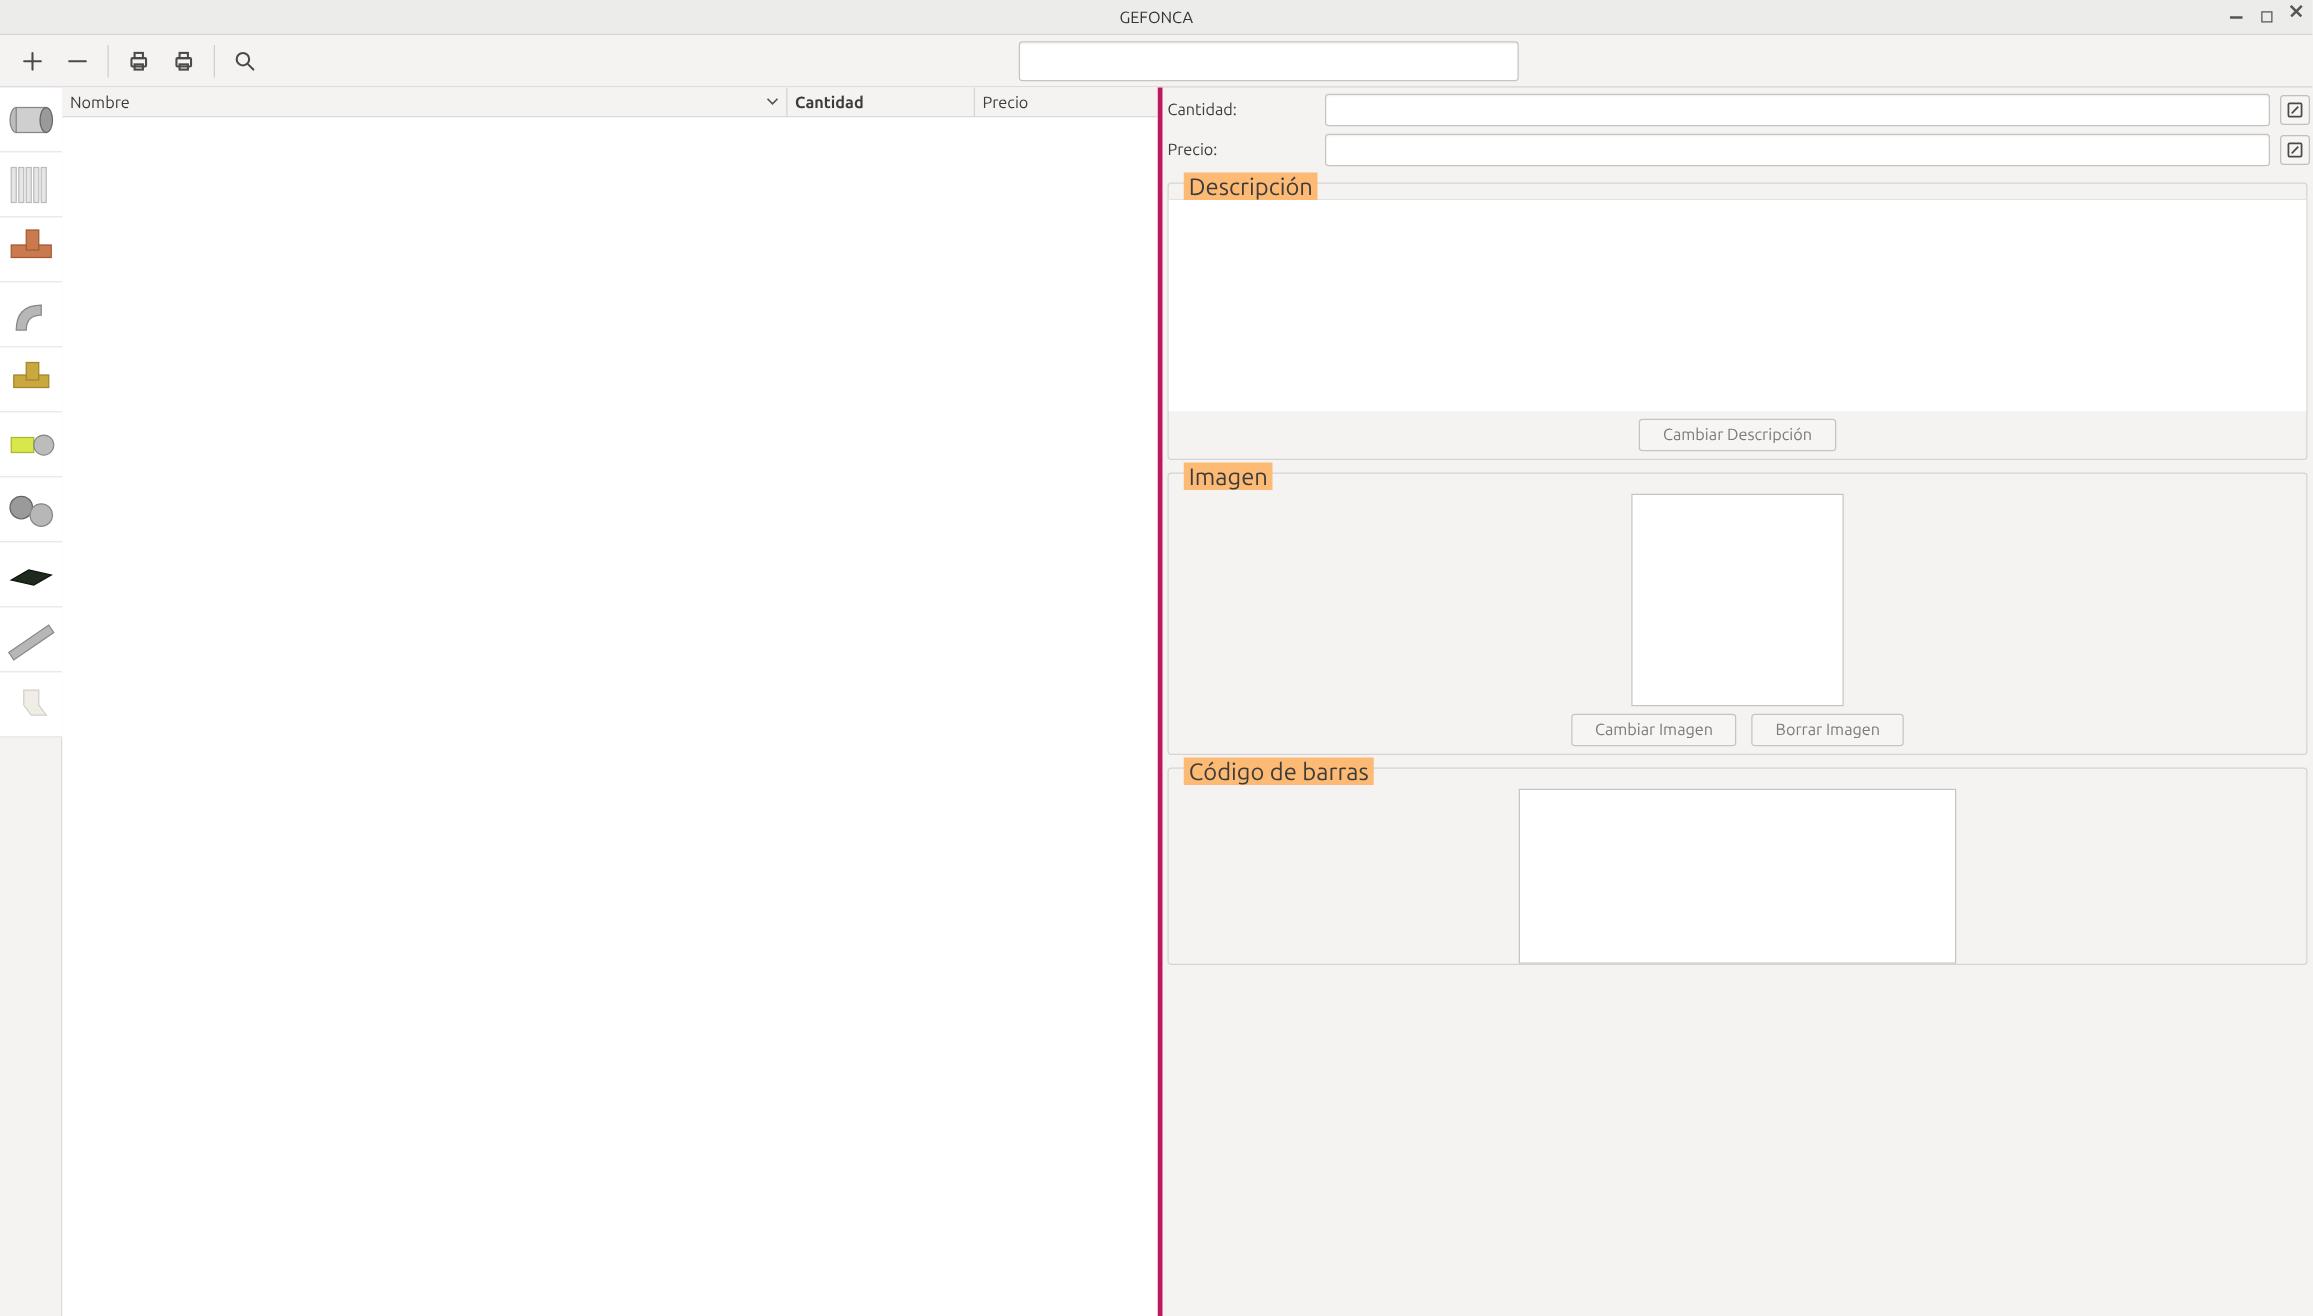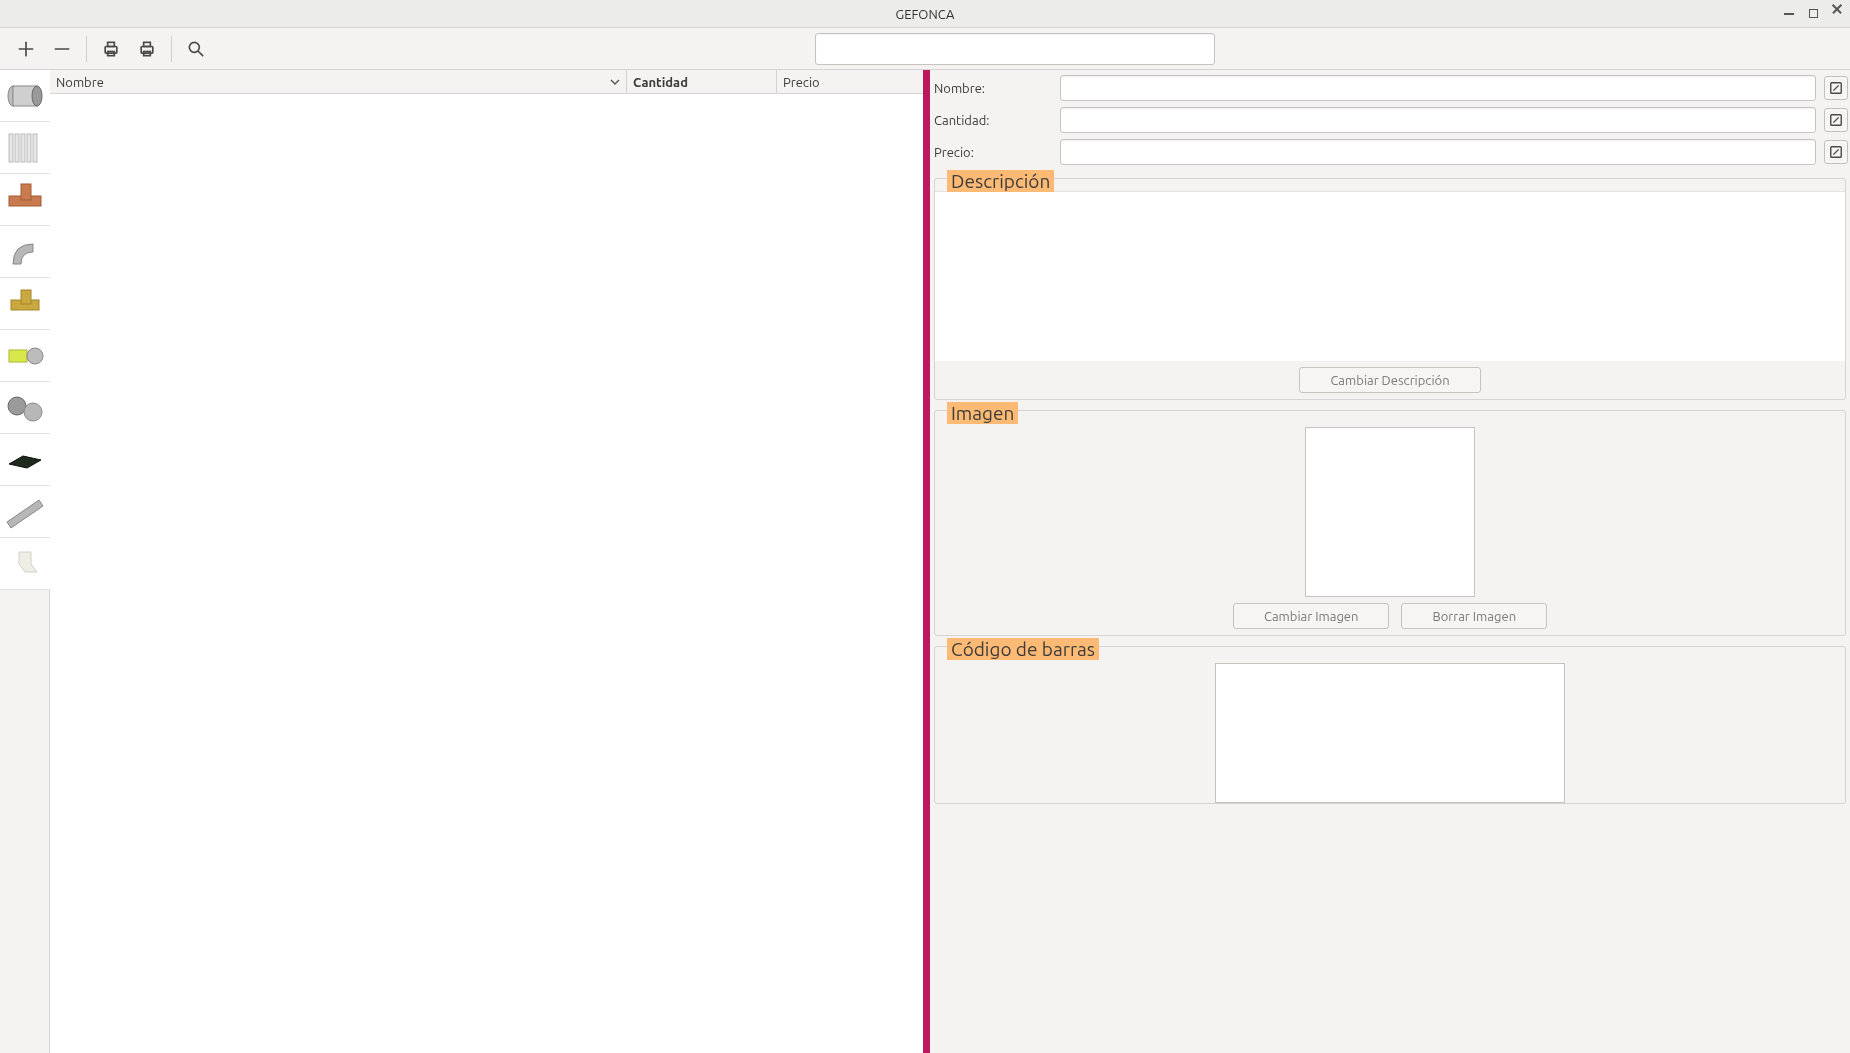--- a/index.html
+++ b/index.html
@@ -28,21 +28,21 @@
 
   
   .workarea { display:flex; height: calc(100% - 28px - 42px); }
 
   
   .iconstrip { width: 50px; border-right: 1px solid #d6d4d2; display:flex; flex-direction:column; }
   .thumb { width:50px; height:52px; border-bottom:1px solid #e4e2df; display:flex; align-items:center; justify-content:center; background:#fff; cursor:pointer; }
   .thumb svg { width:44px; height:44px; }
 
   
-  .tablewrap { width: 880px; border-right:7px solid #be185d; display:flex; flex-direction:column; background:#fff; }
+  .tablewrap { width: 880px; border-right:4px solid #be185d; display:flex; flex-direction:column; background:#fff; }
   .thead { display:flex; height:24px; background:#f4f3f2; border-bottom:1px solid #d6d4d2; font-size:13px; align-items:center; }
   .th { border-right:1px solid #d6d4d2; height:100%; padding:0 6px; display:flex; align-items:center; position:relative; cursor:pointer; }
   .th-nombre { flex: 1 1 auto; }
   .th-cantidad { width: 150px; font-weight: bold; }
   .th-precio { width: 146px; border-right:none; }
   .sort-ind { position:absolute; right:6px; }
   .sort-ind svg { width:10px; height:10px; }
   .tbody { flex:1; background:#fff; }
 
   
@@ -53,21 +53,21 @@
   .form-label { width: 128px; font-size:13px; padding-left:2px; }
   .form-input { flex:1; height:26px; border:1px solid #c7c4c0; border-radius:3px; background:#fff; box-shadow: inset 0 1px 1px rgba(0,0,0,.06); padding:0 6px; font-size:13px; }
   .edit-btn { width:24px; height:24px; margin-left:8px; border:1px solid #c2c0bc; border-radius:3px; background:#f6f5f3; display:flex; align-items:center; justify-content:center; cursor:pointer; }
   .edit-btn svg { width:14px; height:14px; }
   .edit-btn svg * { stroke:#4a4a4a; fill:none; stroke-width:1.6; }
 
   .groupbox { border:1px solid #d6d4d2; border-radius:3px; margin: 10px 2px 0 2px; position:relative; padding-top: 12px; }
   .groupbox .legend { position:absolute; top:-9px; left:12px; background:#fdba74; padding:0 4px; font-size:19px; }
   .desc-area { height: 170px; background:#fff; border-top:1px solid #e4e2df; }
   .btnrow { display:flex; justify-content:center; gap:12px; padding:6px 0; }
-  .pbtn { height:26px; padding:0 30px; font-size:13px; border:1px solid #c7c4c0; border-radius:3px; background:#f6f5f3; color:#7d7b77; cursor:pointer; }
+  .pbtn { height:26px; padding:0 18px; font-size:13px; border:1px solid #c7c4c0; border-radius:3px; background:#f6f5f3; color:#7d7b77; cursor:pointer; }
   .pbtn:disabled { color:#a8a6a2; }
 
   .img-preview { width:170px; height:170px; border:1px solid #c7c4c0; background:#fff; margin: 4px auto 0 auto; }
 
   .barcode-preview { width:350px; height:140px; border:1px solid #c7c4c0; background:#fff; margin: 4px auto 0 auto; }
   .btnrow.tight { padding:4px 0 8px 0; }
   .pbtn.thin { padding: 0 6px; }
 
 </style>
 </head>
@@ -207,30 +207,20 @@
       </div>
       <div class="th th-precio">
         <span>Precio</span>
       </div>
     </div>
     <div class="tbody"></div>
   </div>
 
   <div class="detail">
 
-    <div class="form-row">
-      <div class="form-label">Nombre:</div>
-      <input class="form-input" type="text" value="" style="">
-      <div class="edit-btn">
-        <svg viewBox="0 0 16 16">
-            <rect x="2" y="2" width="12" height="12" rx="1"></rect>
-            <line x1="5" y1="11" x2="11" y2="5"></line>
-          </svg>
-      </div>
-    </div>
 
     <div class="form-row">
       <div class="form-label">Cantidad:</div>
       <input class="form-input" type="text" value="" style="">
       <div class="edit-btn">
         <svg viewBox="0 0 16 16">
             <rect x="2" y="2" width="12" height="12" rx="1"></rect>
             <line x1="5" y1="11" x2="11" y2="5"></line>
           </svg>
       </div>

